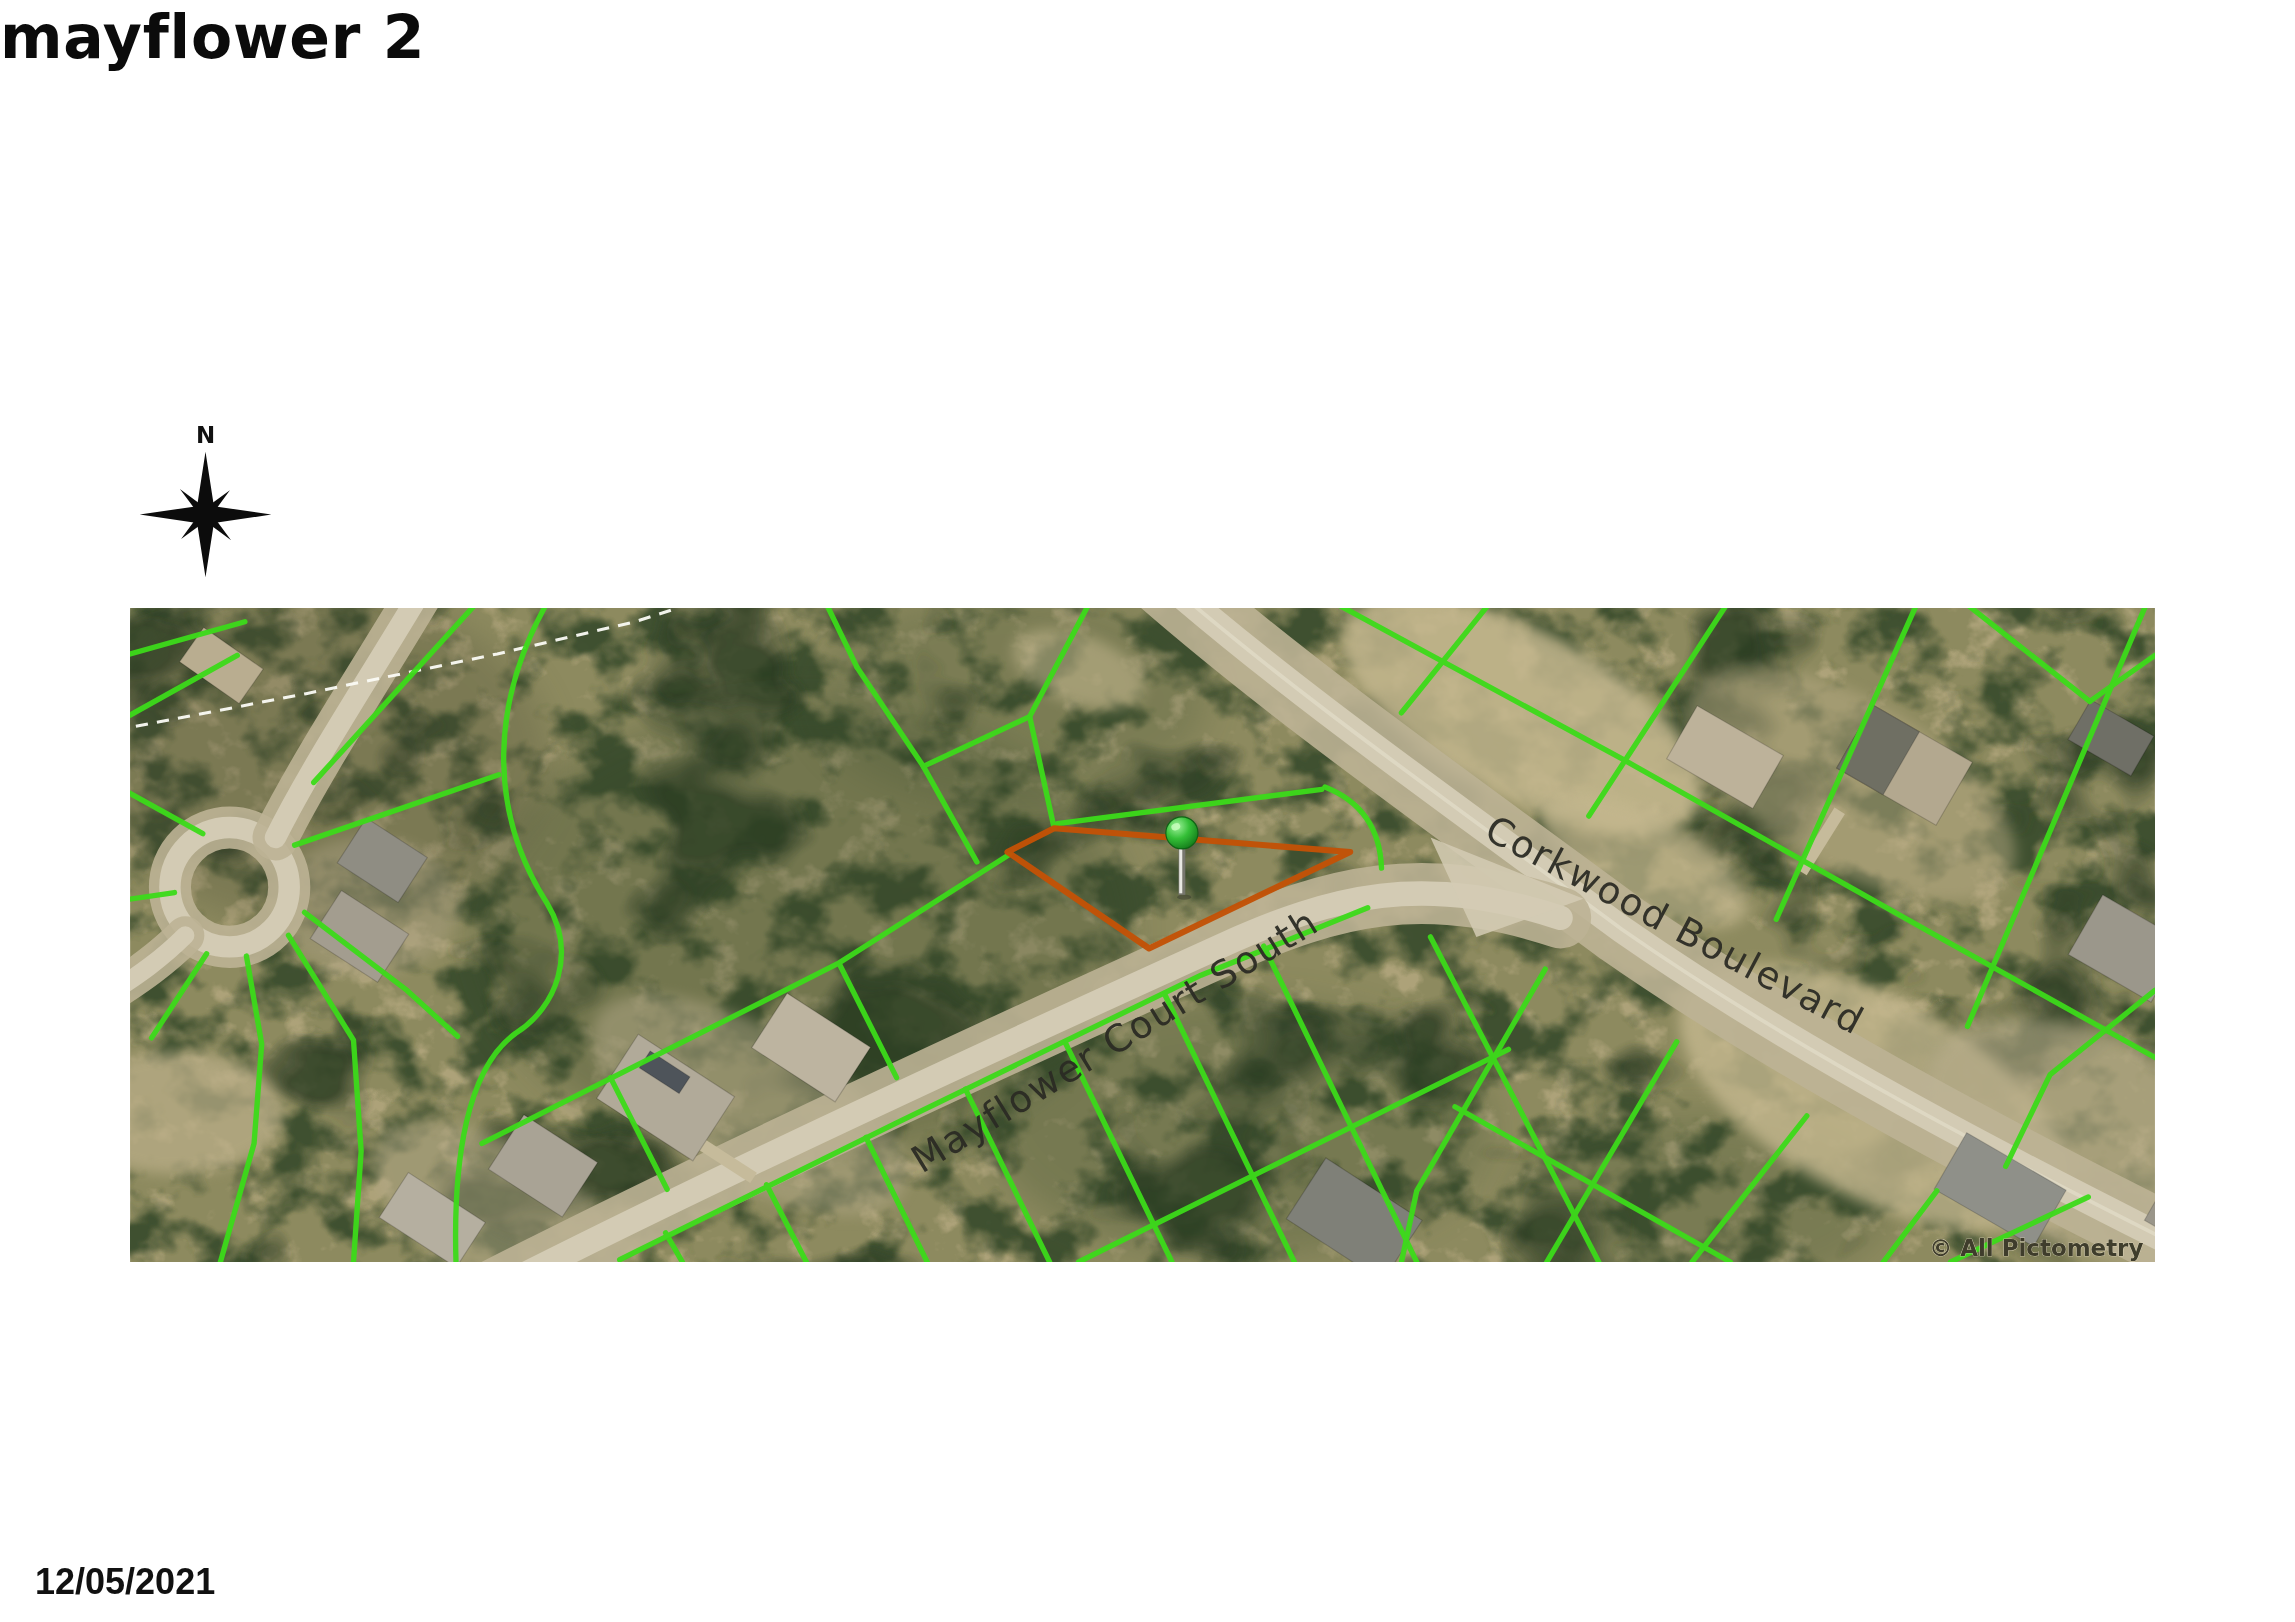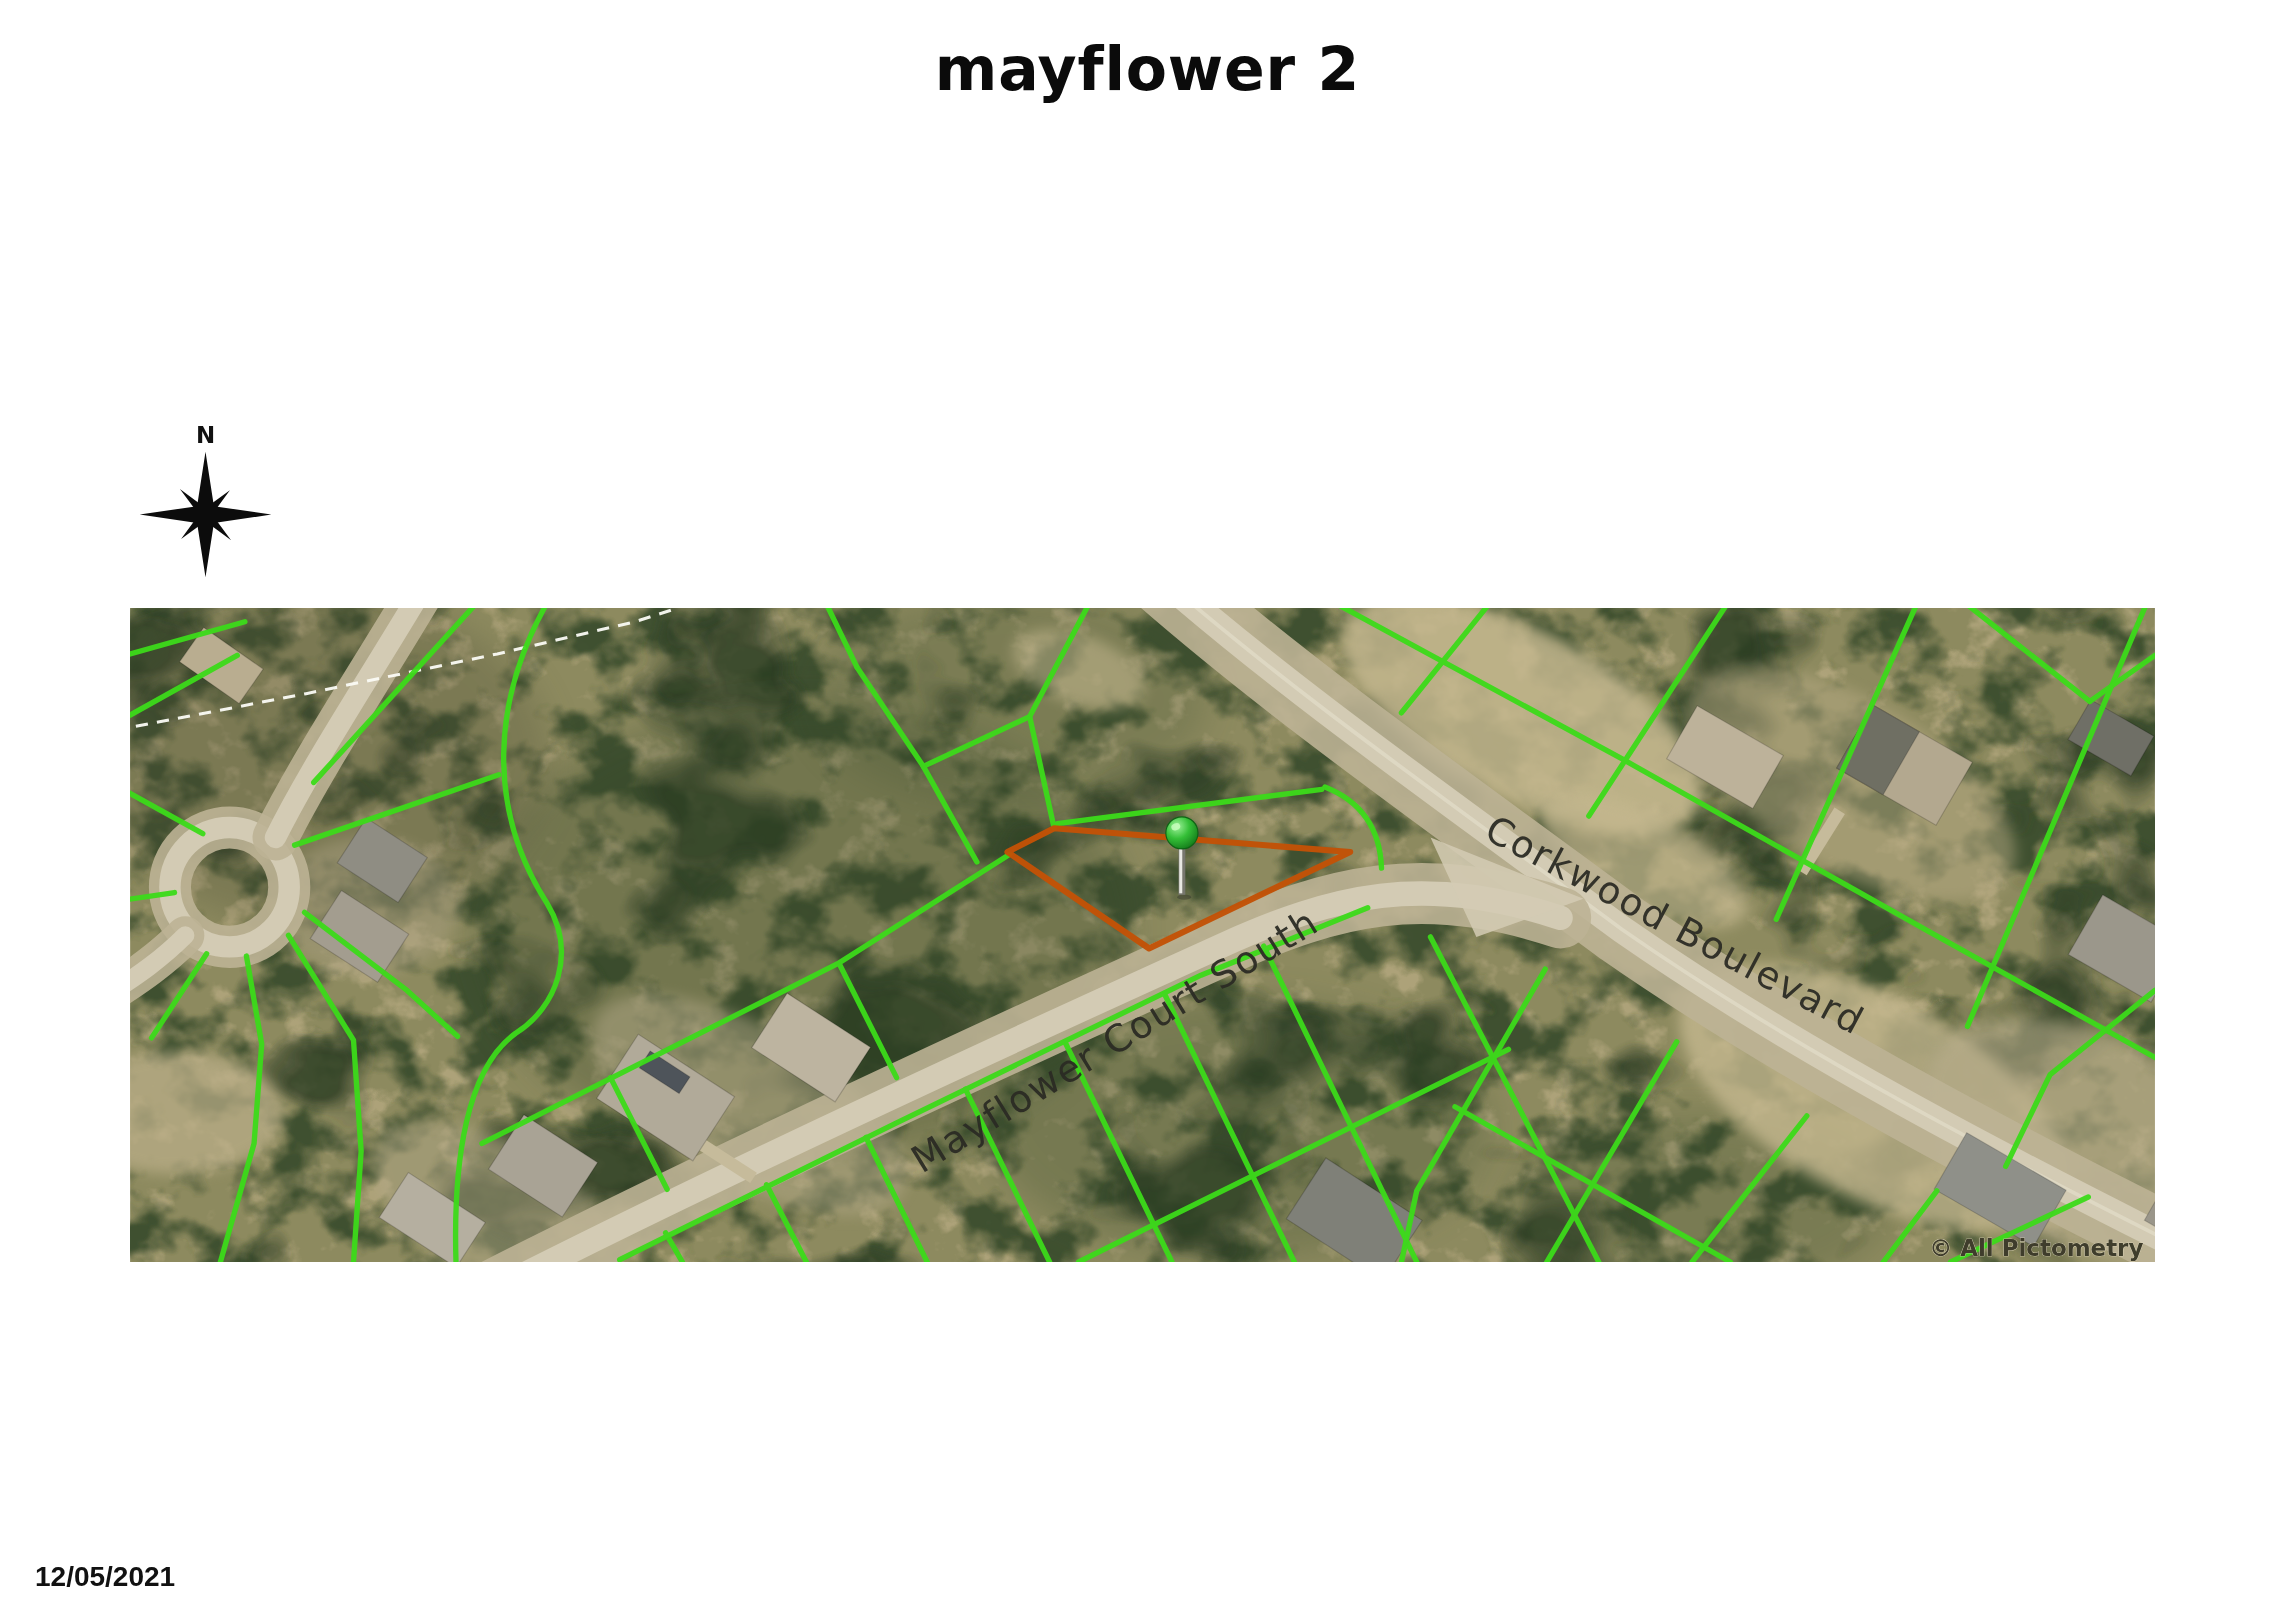--- a/index.html
+++ b/index.html
@@ -1,21 +1,21 @@
 <!DOCTYPE html>
 <html style="--parcel-line: #3cdb1a; --subject-parcel: #c25206; --road-pavement: #d3cbb4; --road-corridor: #bdb295; --pin-green: #2eb834; --terrain-base: #8d8a5f; --tree-dark: #3b4d2d; --scrub-light: #b3a77e; --label-text: #2b2b24;font-size:12.2px"><head>
 <meta charset="utf-8">
 <style>
   html,body{margin:0;padding:0;background:#ffffff;}
   .page{position:relative;width:2295px;height:1622px;background:#ffffff;overflow:hidden;
         font-family:"Liberation Sans",sans-serif;}
-  .title{position:absolute;top:1.5px;left:0;width:100%;text-align:center;
+  .title{position:absolute;top:1.5px;left:0;width:100%;text-align:left;
          font-family:"DejaVu Sans","Liberation Sans",sans-serif;
-         font-weight:700;font-size:60px;letter-spacing:0.8px;color:#0b0b0b;margin-top:32px;}
-  .date{position:absolute;left:35px;top:1561px;font-weight:700;font-size:28px;color:#111;}
+         font-weight:700;font-size:60px;letter-spacing:0.8px;color:#0b0b0b;}
+  .date{position:absolute;left:35px;top:1561px;font-weight:700;font-size:36px;color:#111;}
   .compass{position:absolute;left:129px;top:409px;}
   .compass text{font-family:"DejaVu Sans",sans-serif;font-weight:700;fill:#111;}
   .aerial{position:absolute;left:130px;top:608px;}
   .green{fill:none;stroke:var(--parcel-line,#3cdb1a);stroke-width:7;
          stroke-linecap:round;stroke-linejoin:round;opacity:.95;}
   .subject{fill:none;stroke:var(--subject-parcel,#c25206);stroke-width:8;
            stroke-linejoin:round;opacity:.97;}
   .road-cor{fill:none;stroke:var(--road-corridor,#bdb295);stroke-linejoin:round;
             stroke-linecap:round;opacity:.9;}
   .road-pav{fill:none;stroke:var(--road-pavement,#d3cbb4);stroke-linejoin:round;

